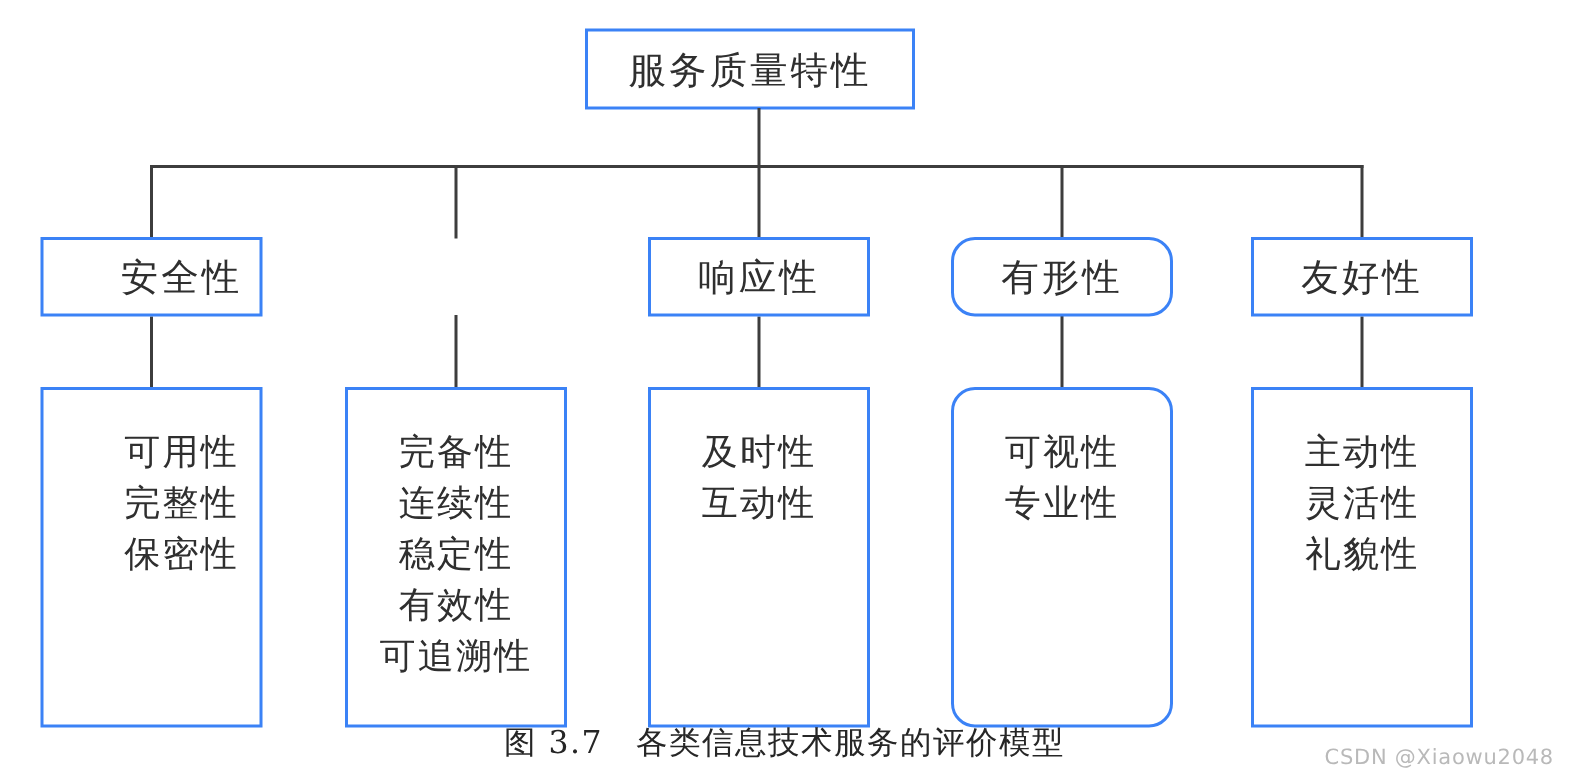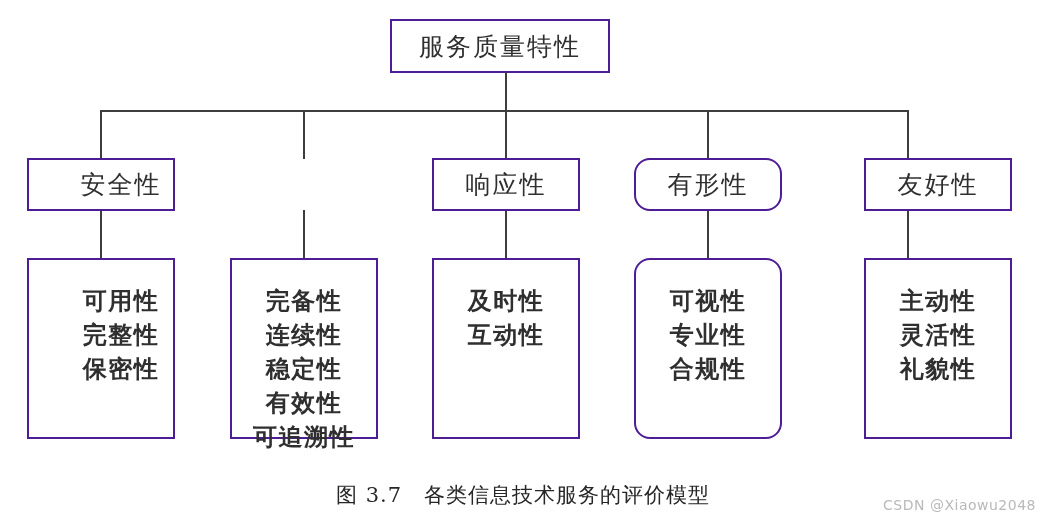--- a/index.html
+++ b/index.html
@@ -30,21 +30,21 @@
   .line {
     position: absolute;
     background: #3d3d3d;
   }
   .line.v { width: 2px; }
   .line.h { height: 2px; }
 
   
   .node {
     position: absolute;
-    border: 2px solid #4c1d95;
+    border: 2px solid #3b82f6;
     background: #ffffff;
     box-sizing: border-box;
   }
 
   .root-node {
     left: 390px;
     top: 19px;
     width: 220px;
     height: 54px;
     display: flex;
@@ -69,42 +69,41 @@
   .cat-label {
     font-size: 25px;
     letter-spacing: 2px;
     color: #2f2f2f;
     line-height: 1;
   }
 
   .leaf-node {
     top: 258px;
     width: 148px;
-    height: 181px;
+    height: 227px;
     padding-top: 24px;
     box-sizing: border-box;
     display: flex;
     flex-direction: column;
     align-items: center;
-    font-weight: bold;
   }
   .leaf-item {
     font-size: 24px;
     letter-spacing: 1.5px;
     line-height: 34px;
     color: #2f2f2f;
     white-space: nowrap;
   }
 
   
   .col-0 { left: 27px; padding-left: 40px; }
   .col-1 { left: 230px; }
   .col-2 { left: 432px; }
   .col-3 { left: 634px; border-radius: 16px; }
-  .col-4 { left: 864px; }
+  .col-4 { left: 834px; }
 
   
   .caption {
     position: absolute;
     left: 0;
     top: 481px;
     width: 1046px;
     text-align: center;
     font-size: 21px;
     letter-spacing: 1px;
@@ -177,21 +176,20 @@
   </div>
 
   <div class="node leaf-node col-2">
     <span class="leaf-item">及时性</span>
     <span class="leaf-item">互动性</span>
   </div>
 
   <div class="node leaf-node col-3">
     <span class="leaf-item">可视性</span>
     <span class="leaf-item">专业性</span>
-    <span class="leaf-item">合规性</span>
   </div>
 
   <div class="node leaf-node col-4">
     <span class="leaf-item">主动性</span>
     <span class="leaf-item">灵活性</span>
     <span class="leaf-item">礼貌性</span>
   </div>
 
   <div class="caption">
     <span class="cap-num">图 3.7</span><span class="cap-title">各类信息技术服务的评价模型</span>

